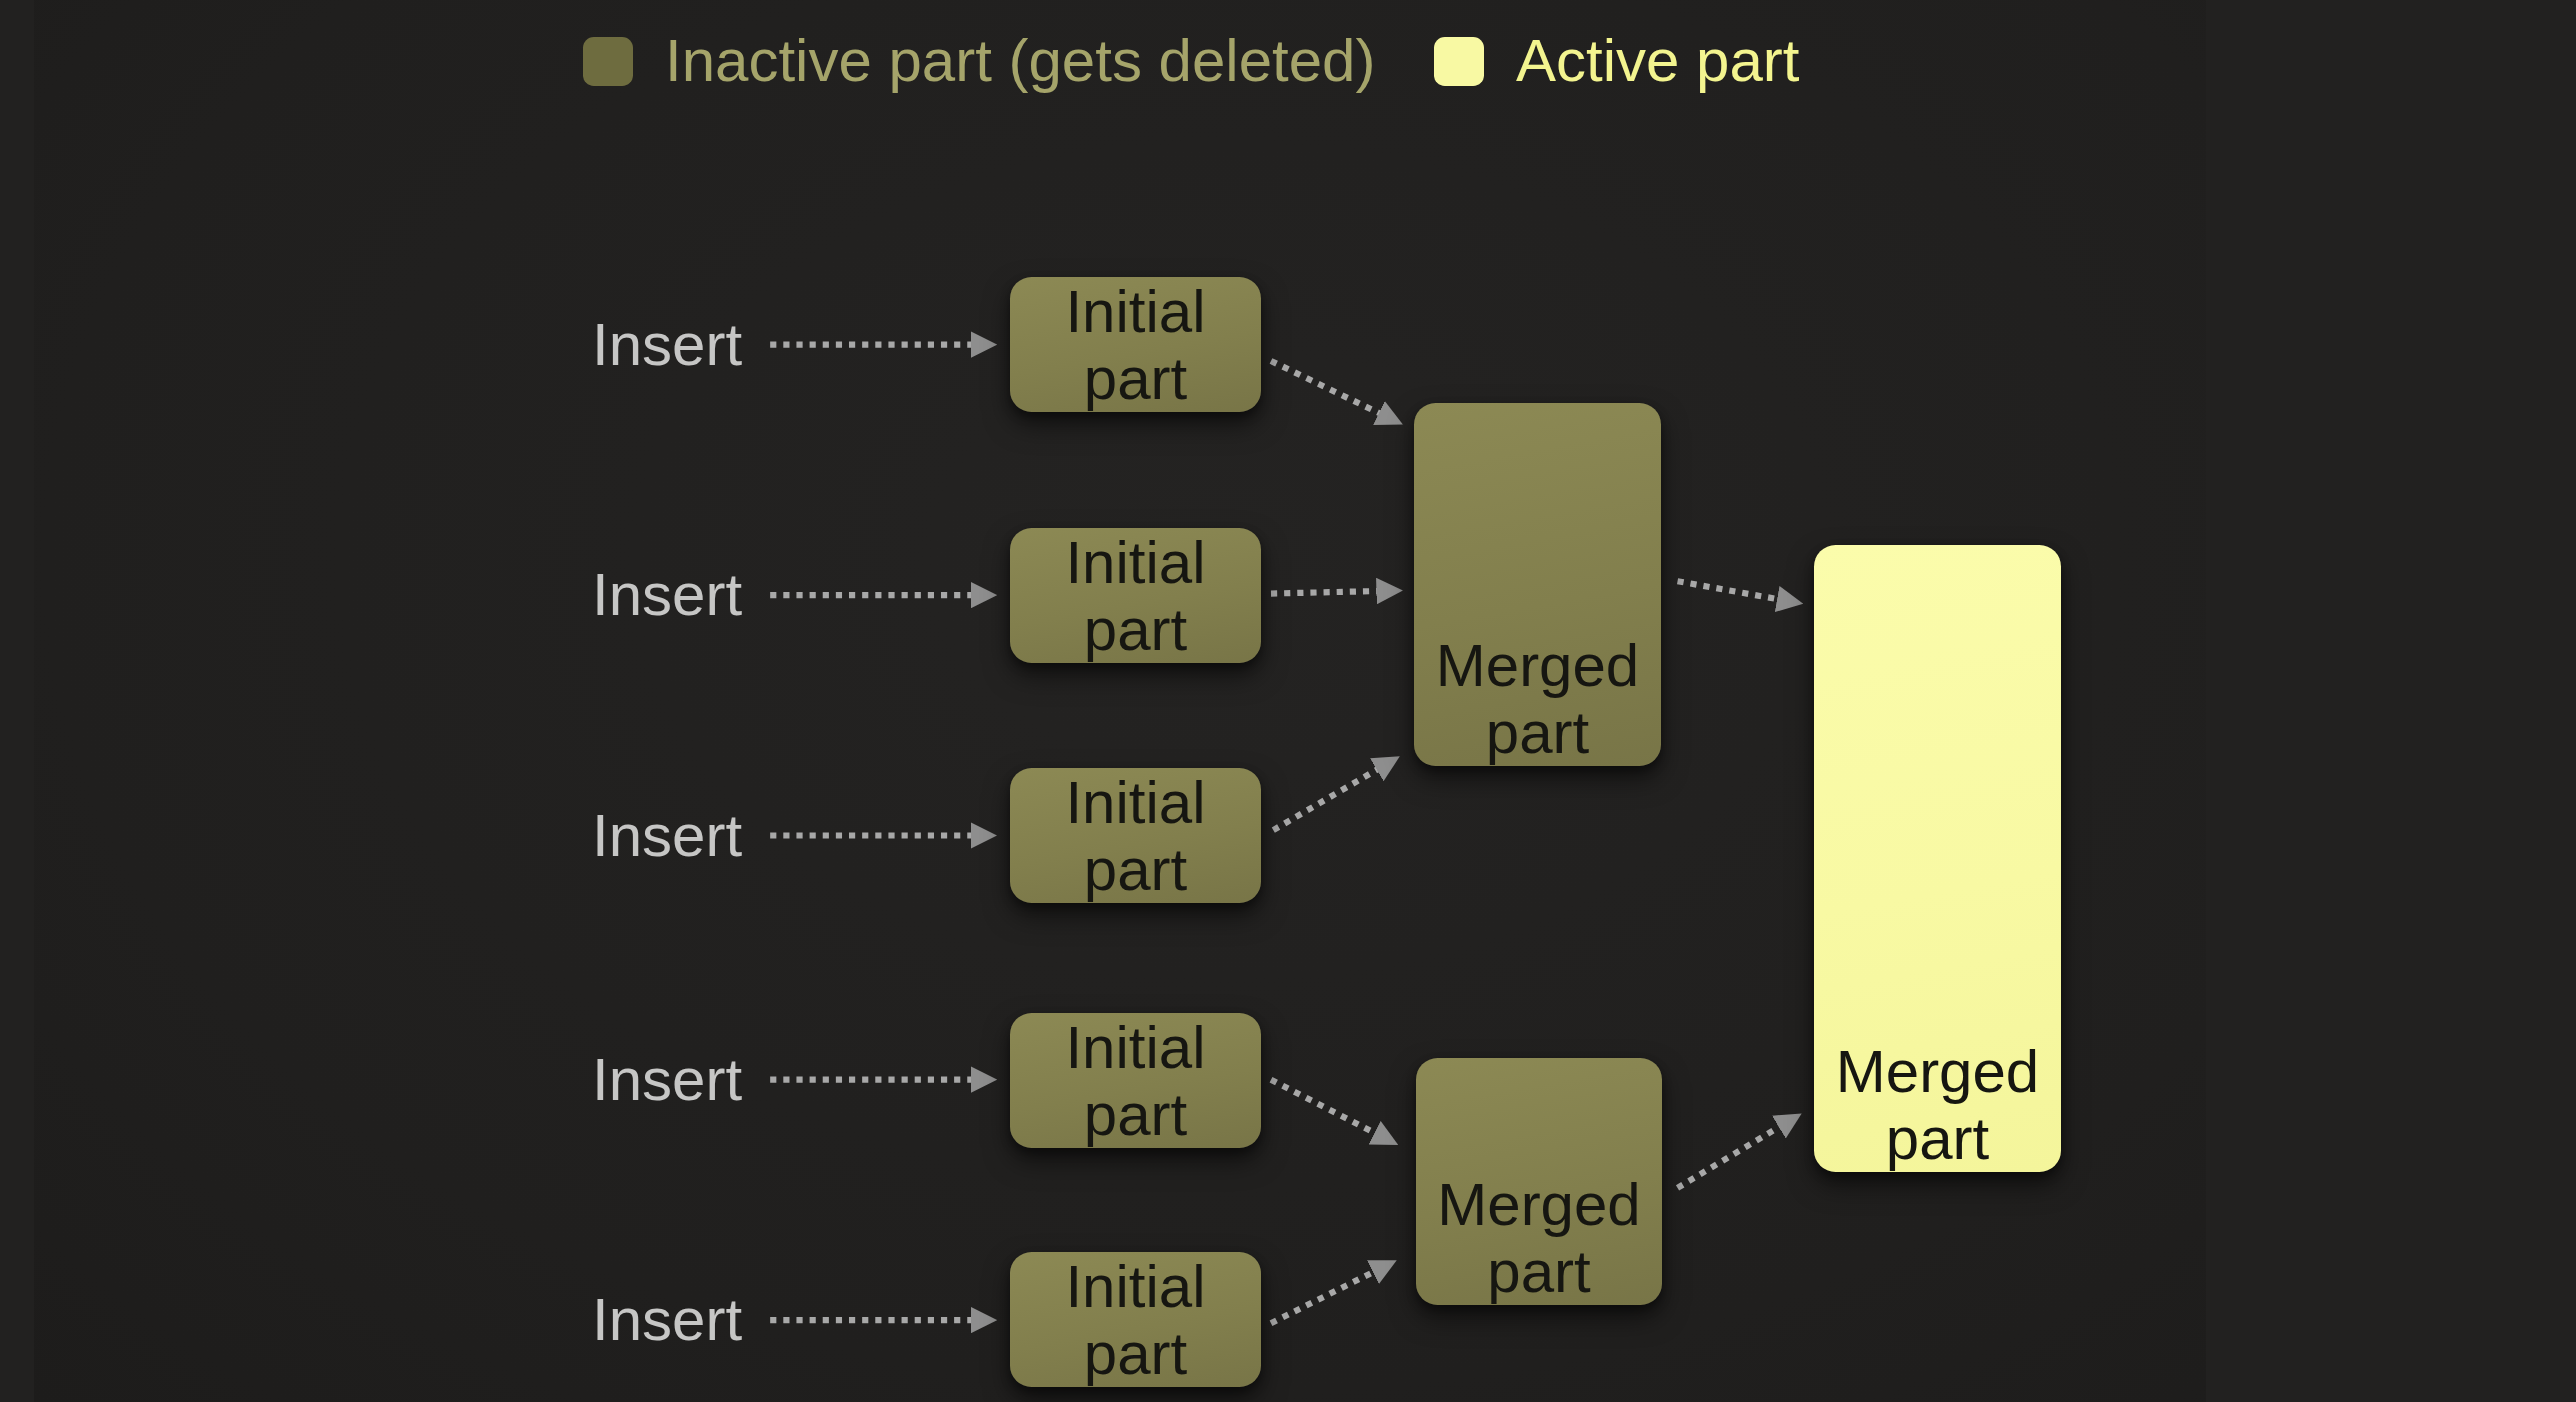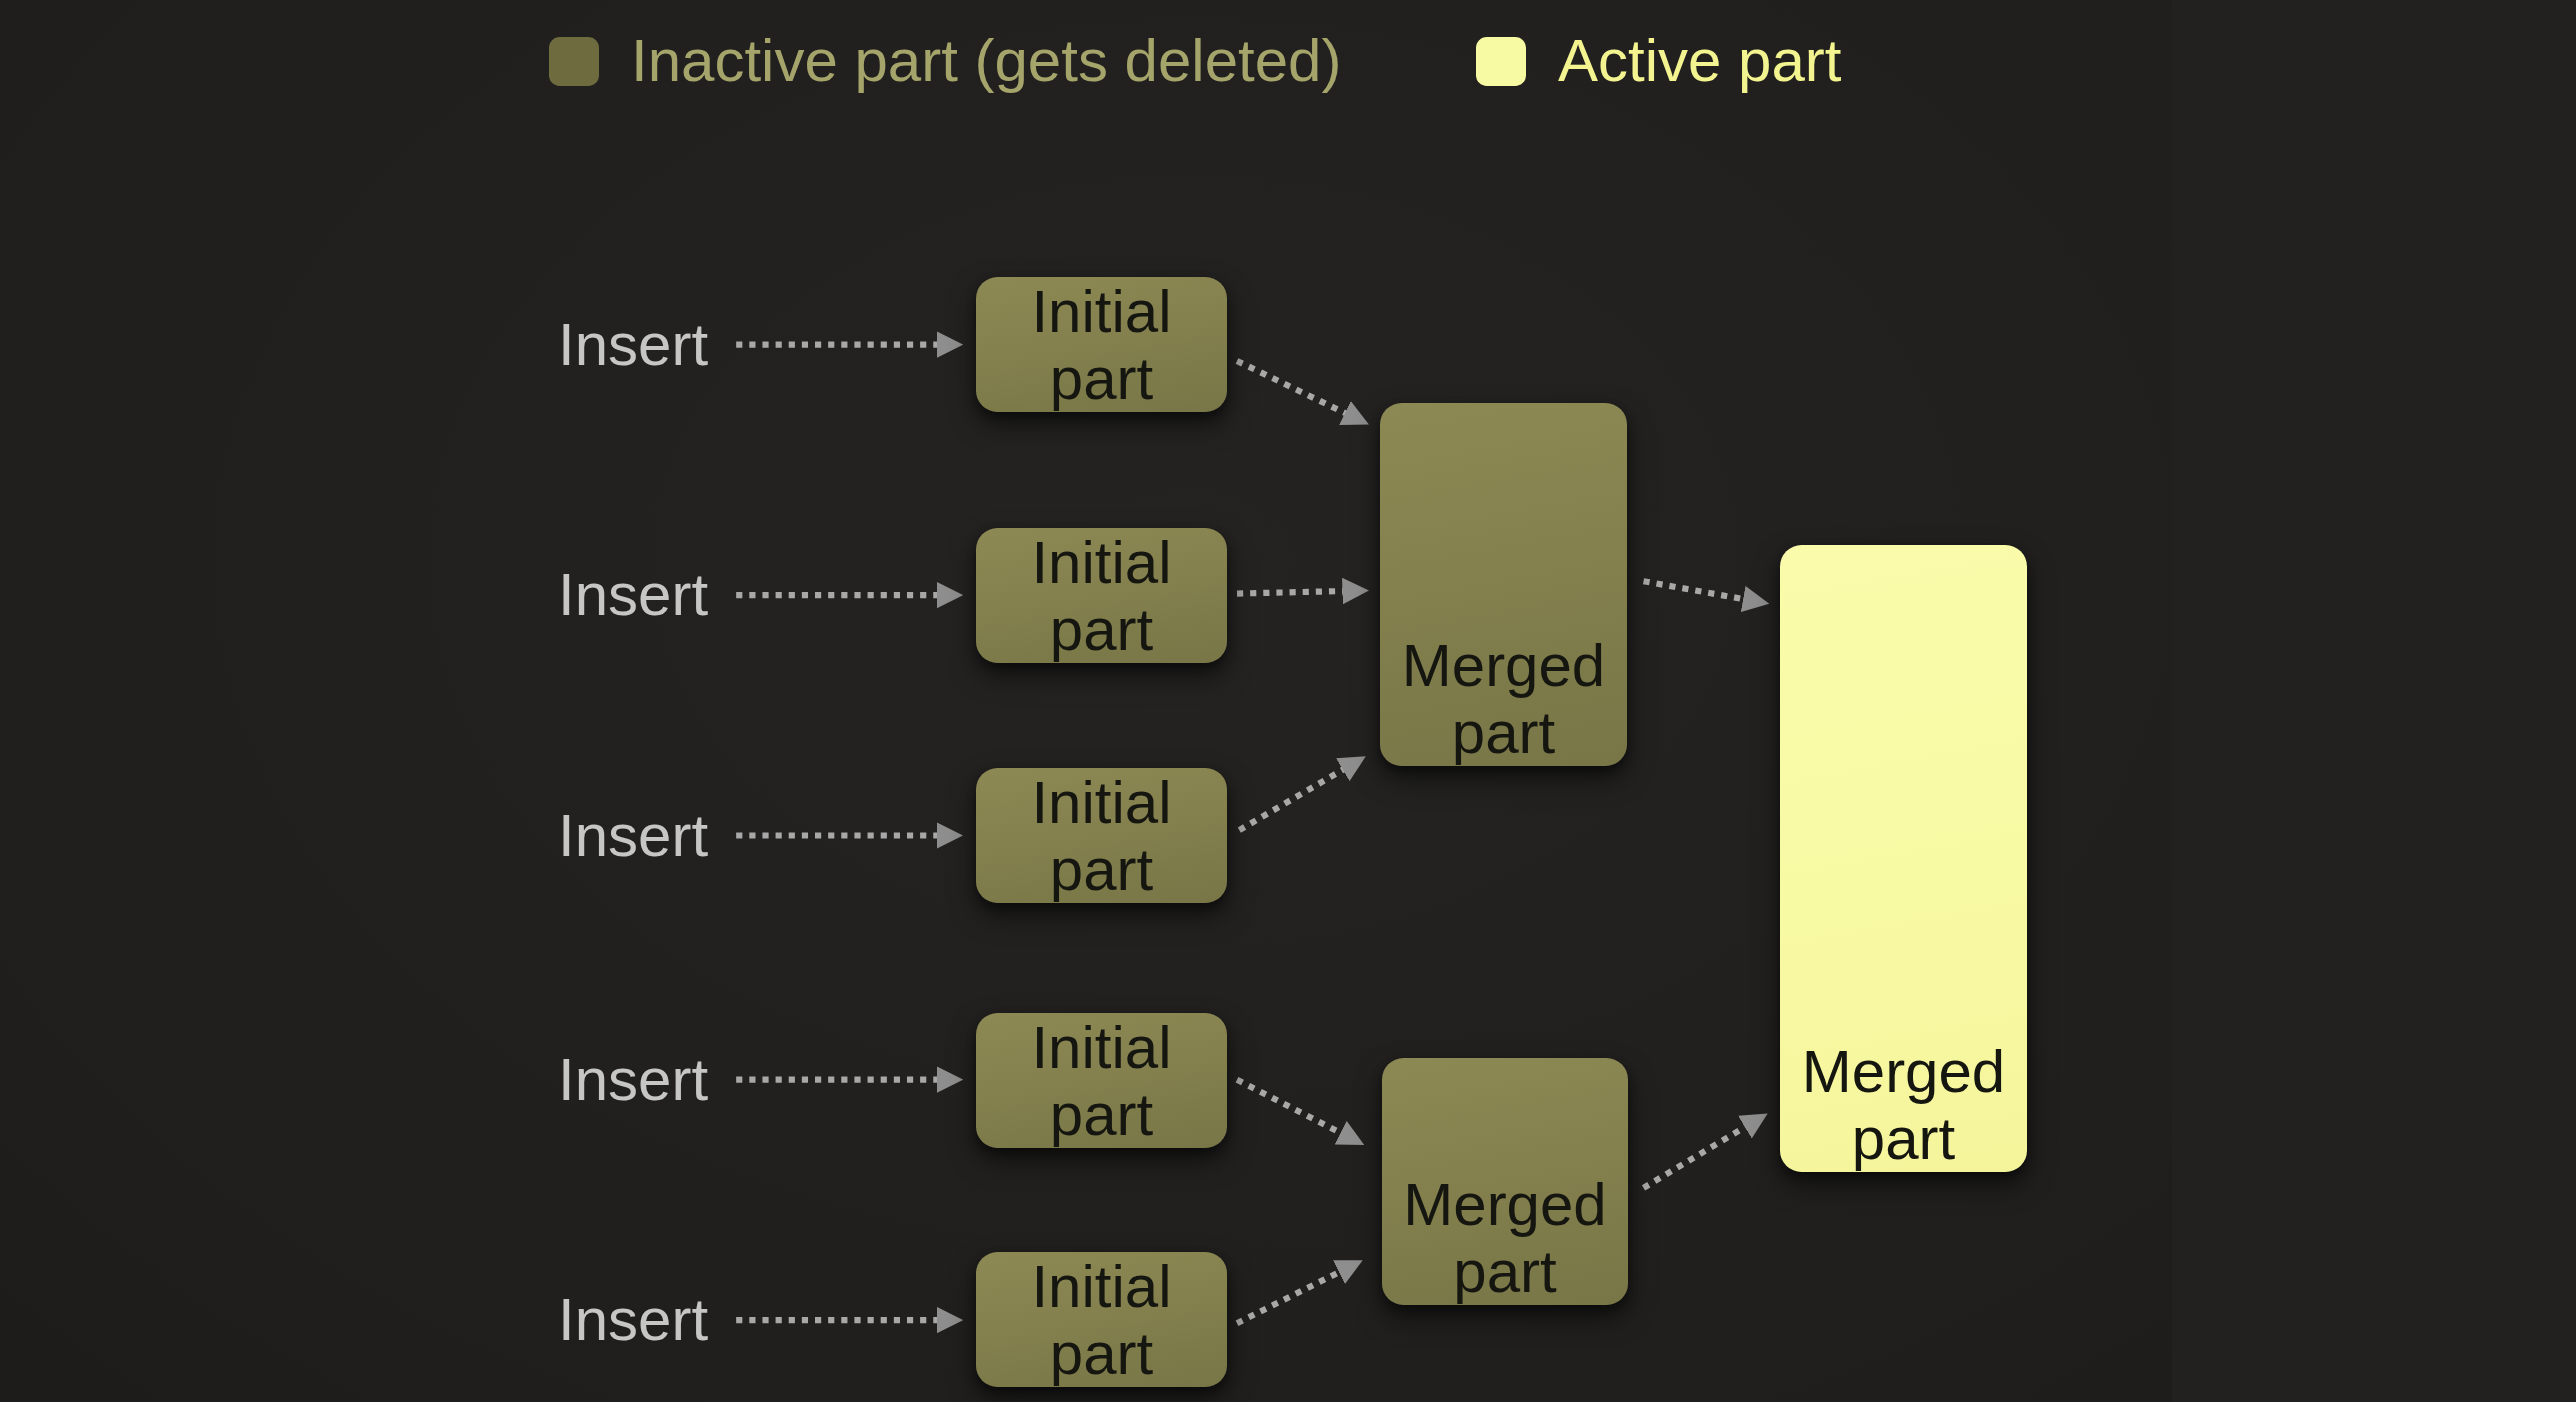--- a/index.html
+++ b/index.html
@@ -7,20 +7,21 @@
     padding: 0;
     background: #222120;
   }
   #canvas {
     position: relative;
     width: 2172px;
     height: 1402px;
     overflow: hidden;
     background: radial-gradient(ellipse at 55% 40%, #242322 0%, #201f1e 70%, #1d1c1b 100%);
     font-family: "Liberation Sans", "DejaVu Sans", sans-serif;
+    margin-left: 34px;
   }
   #edges-layer {
     position: absolute;
     left: 0; top: 0;
     width: 2576px;
     height: 1402px;
   }
   .legend-item {
     position: absolute;
     display: flex;
@@ -88,21 +89,21 @@
         <line x1="1600" y1="1712" x2="1733.3783298880028" y2="1645.3108350559987" stroke="#a8a8a8" stroke-width="8" stroke-dasharray="8 9" marker-end="url(#arrow-head)"></line>
         <line x1="2126" y1="752" x2="2256.500723919814" y2="775.3612407016951" stroke="#a8a8a8" stroke-width="8" stroke-dasharray="8 9" marker-end="url(#arrow-head)"></line>
         <line x1="2126" y1="1537" x2="2258.5602263771984" y2="1457.4638641736808" stroke="#a8a8a8" stroke-width="8" stroke-dasharray="8 9" marker-end="url(#arrow-head)"></line>
       </g>
   </svg>
   <div id="legend">
       <div class="legend-item" style="left: 549px; top: 37px;">
         <div class="legend-swatch" style="background: rgb(110, 108, 63);"></div>
         <div class="legend-label" style="color: rgb(165, 164, 106);">Inactive part (gets deleted)</div>
       </div>
-      <div class="legend-item" style="left: 1476px; top: 37px;">
+      <div class="legend-item" style="left: 1400px; top: 37px;">
         <div class="legend-swatch" style="background: rgb(248, 249, 163);"></div>
         <div class="legend-label" style="color: rgb(243, 244, 143);">Active part</div>
       </div>
     </div>
   <div id="inserts">
       <div class="insert-label" style="left: 558px; top: 345px; color: rgb(198, 198, 197);">Insert</div>
       <div class="insert-label" style="left: 558px; top: 595px; color: rgb(198, 198, 197);">Insert</div>
       <div class="insert-label" style="left: 558px; top: 836px; color: rgb(198, 198, 197);">Insert</div>
       <div class="insert-label" style="left: 558px; top: 1080px; color: rgb(198, 198, 197);">Insert</div>
       <div class="insert-label" style="left: 558px; top: 1320px; color: rgb(198, 198, 197);">Insert</div>

